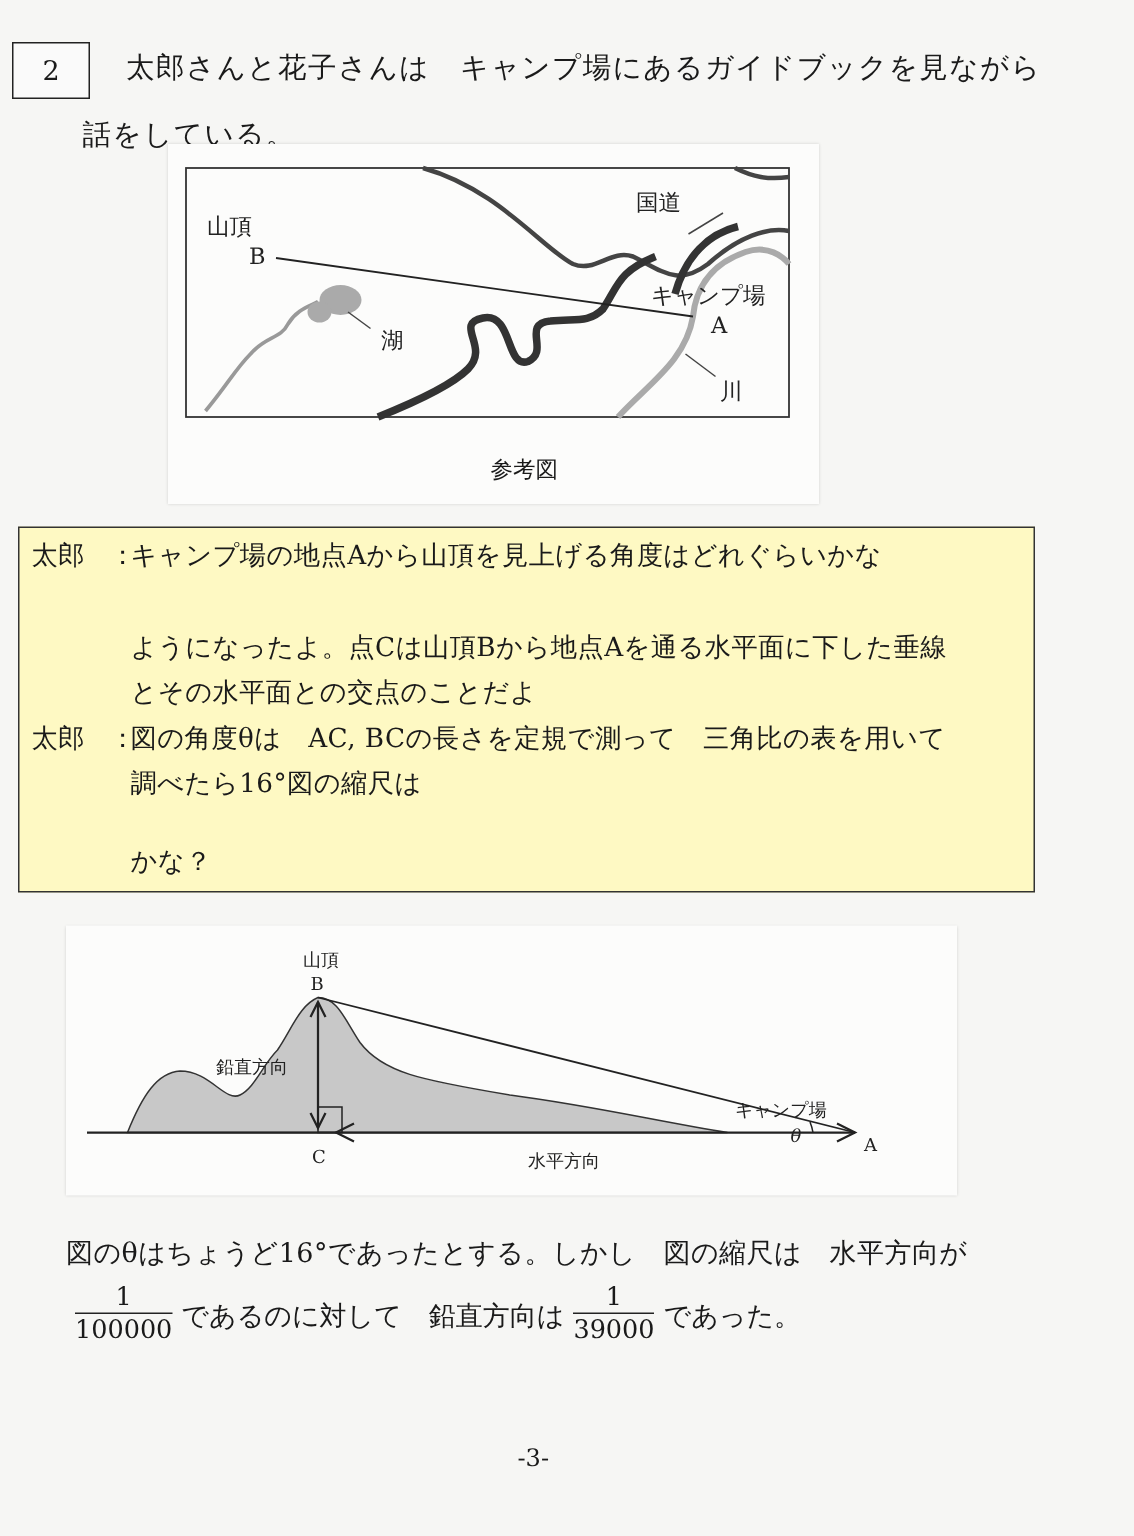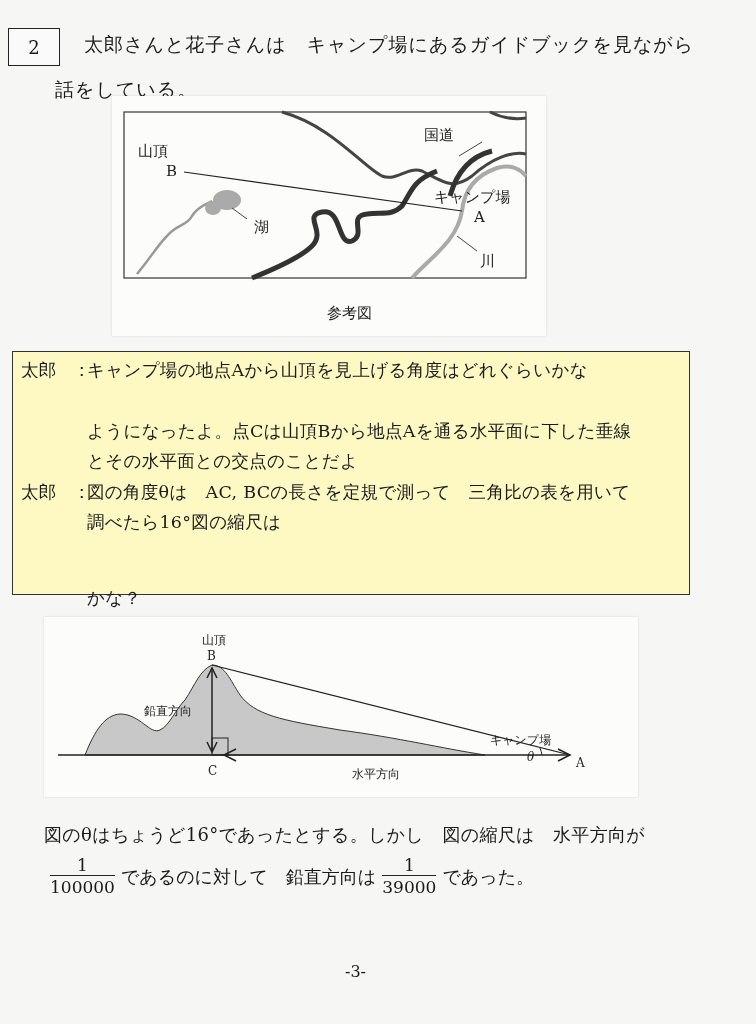--- a/index.html
+++ b/index.html
@@ -64,21 +64,21 @@
   <text x="368" y="170" font-size="15">川</text>
 </svg>
 <div class="abs caption">参考図</div>
 
 <div class="abs dialog">
   <div class="dline" style="top:6px;"><span class="spk">太郎</span><span class="col">：</span><span>キャンプ場の地点Aから山頂を見上げる角度はどれぐらいかな</span></div>
   <div class="dline cont" style="top:67px;text-align:center;">ようになったよ。点Cは山頂Bから地点Aを通る水平面に下した垂線</div>
   <div class="dline cont" style="top:97px;">とその水平面との交点のことだよ</div>
   <div class="dline" style="top:128px;"><span class="spk">太郎</span><span class="col">：</span><span>図の角度θは　AC, BCの長さを定規で測って　三角比の表を用いて</span></div>
   <div class="dline cont" style="top:158px;">調べたら16°図の縮尺は</div>
-  <div class="dline cont" style="top:234px;text-align:right;">かな？</div>
+  <div class="dline cont" style="top:210px;text-align:right;">かな？</div>
 </div>
 
 <div class="abs paste" style="left:44px;top:617px;width:594px;height:180px;"></div>
 <svg class="abs" style="left:40px;top:610px;" width="620" height="190">
   <path d="M45,145 C55,120 65,105 80,104 C100,104 110,125 120,120 C130,115 135,100 145,90 C155,75 160,60 172,55 C185,55 190,70 200,85 C215,105 240,110 300,120 C360,128 400,138 445,145 Z" fill="#c8c8c8" stroke="#333" stroke-width="1"></path>
   <line x1="18" y1="145" x2="530" y2="145" stroke="#222" stroke-width="1.5"></line>
   <polyline points="518,139 530,145 518,151" fill="none" stroke="#222" stroke-width="1.5"></polyline>
   <polyline points="196,139 184,145 196,151" fill="none" stroke="#222" stroke-width="1.5"></polyline>
   <line x1="172" y1="55" x2="530" y2="145" stroke="#222" stroke-width="1.2"></line>
   <line x1="172" y1="58" x2="172" y2="142" stroke="#222" stroke-width="1.5"></line>

